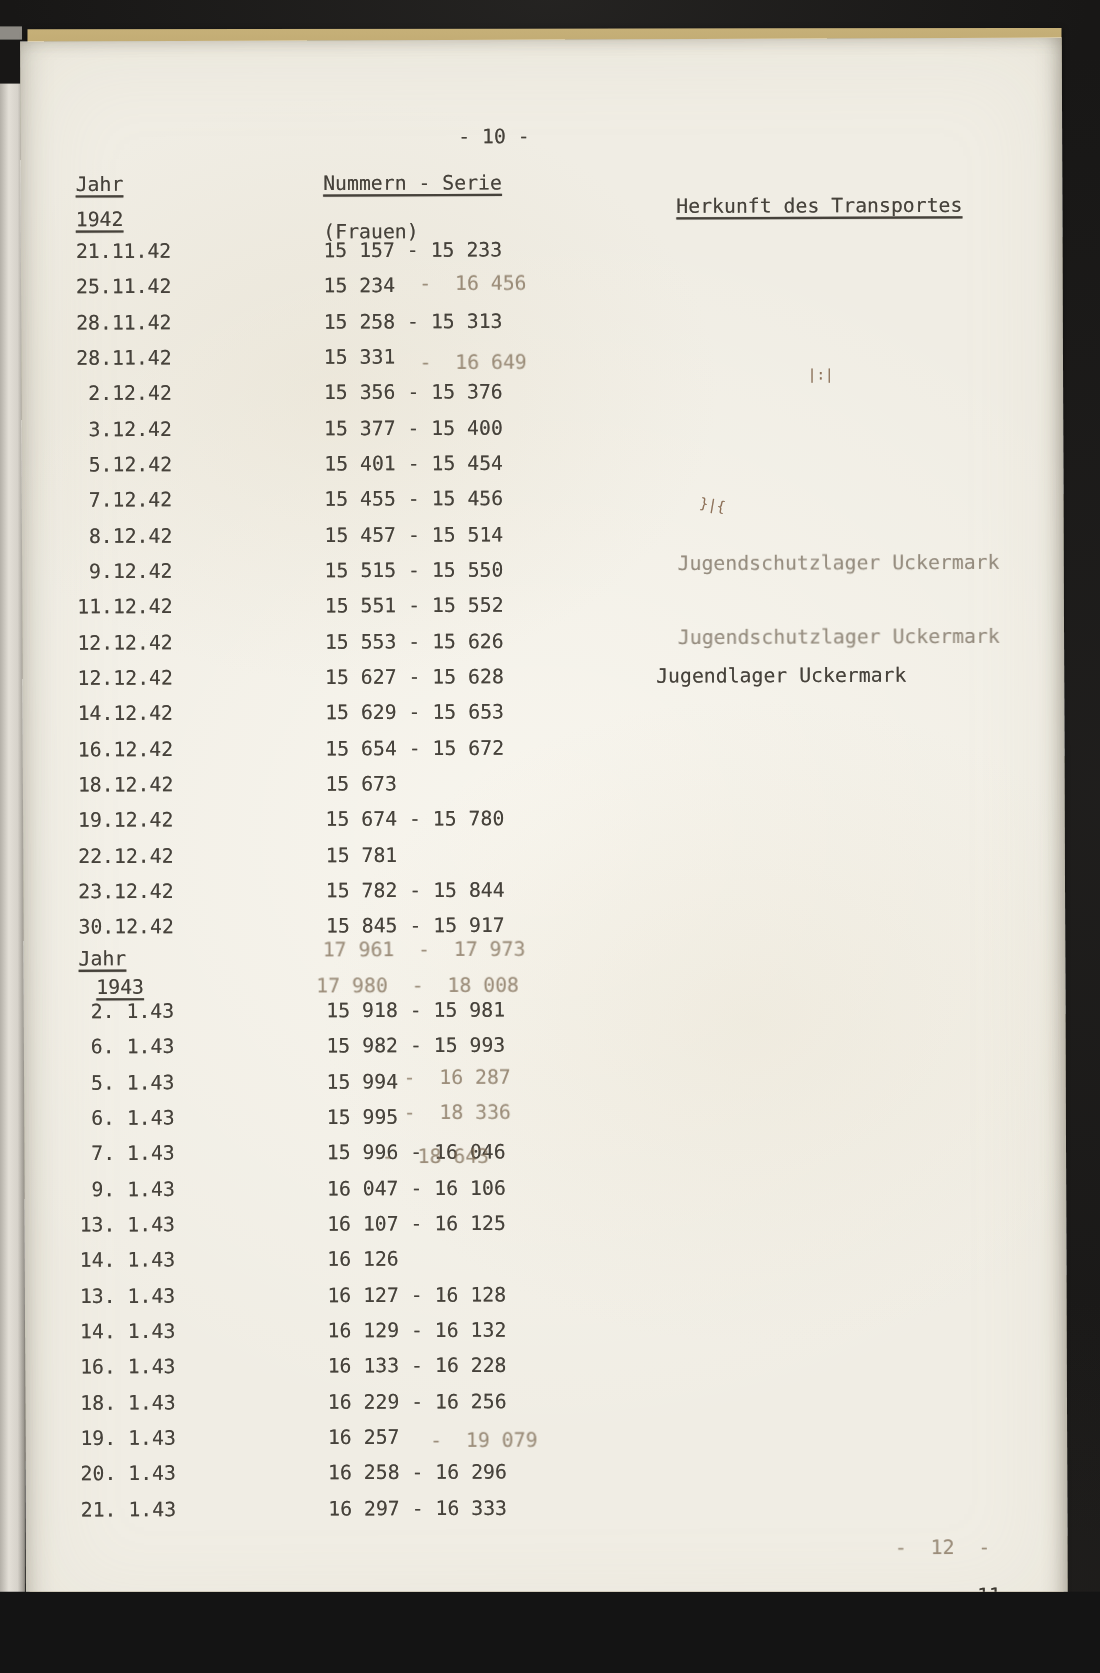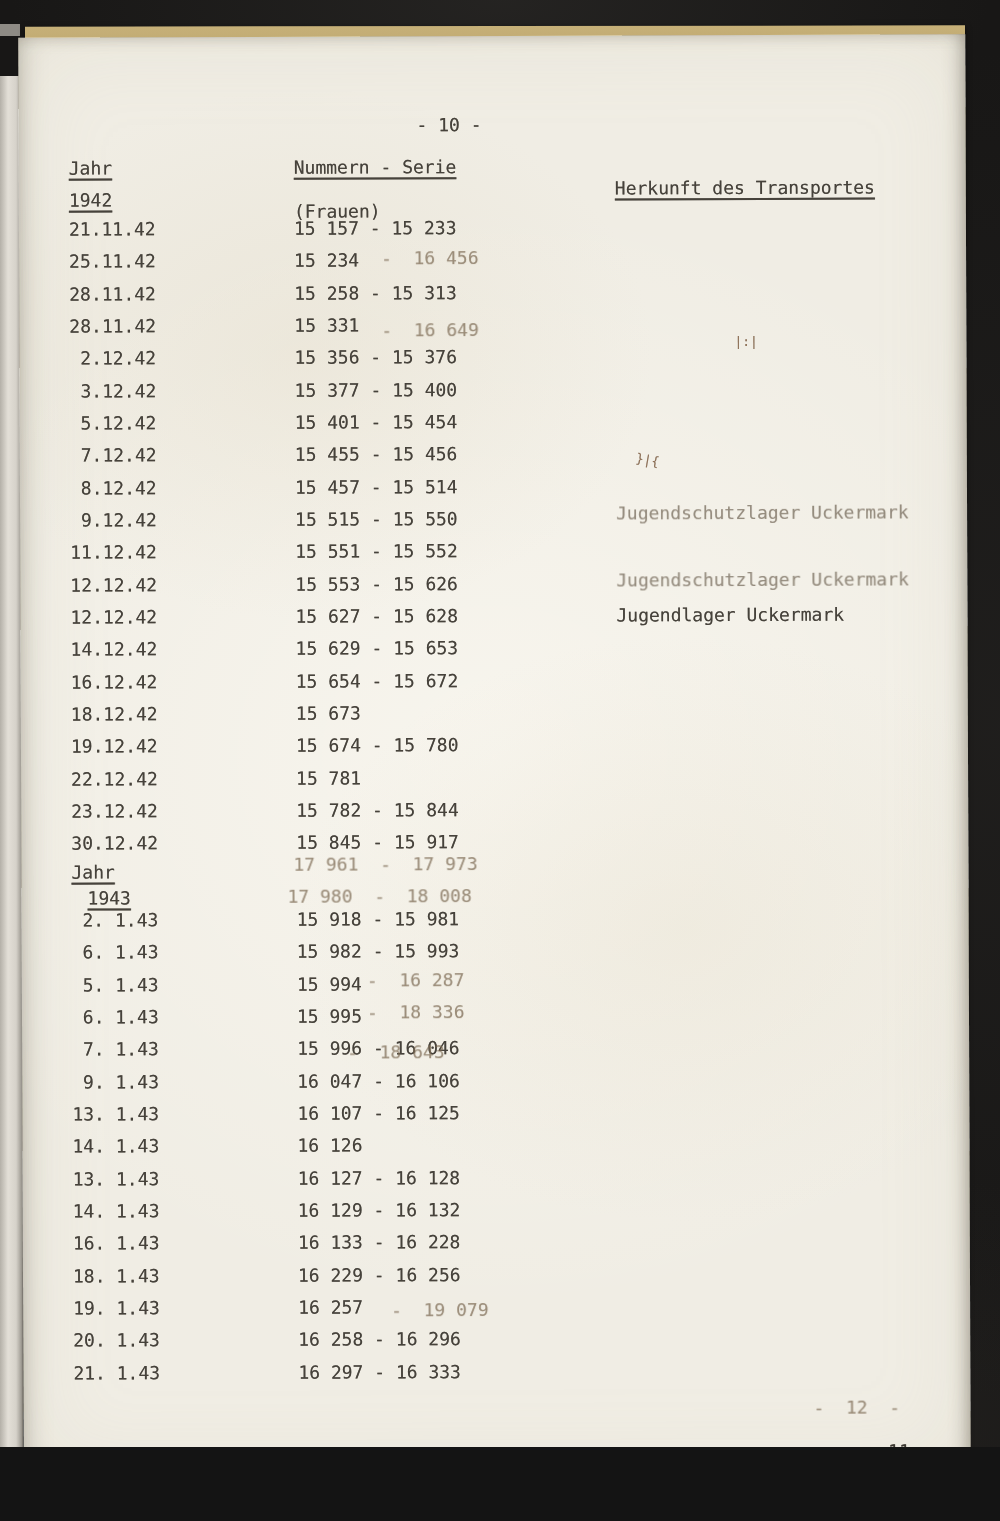--- a/index.html
+++ b/index.html
@@ -57,21 +57,21 @@
   .abs{position:absolute;}
   .ul{
     text-decoration:underline;
     text-underline-offset:4px;
     text-decoration-thickness:1.5px;
   }
   .rows{position:absolute;left:0;width:100%;}
   .row{position:relative;height:32.33px;}
   .c-date{position:absolute;left:50px;}
   .c-numbers{position:absolute;left:275px;}
-  .c-origin{position:absolute;left:596px;}
+  .c-origin{position:absolute;left:576px;}
   
   .ghost{position:absolute;white-space:pre;pointer-events:none;}
   .ghost-num{color:rgba(168,138,102,.42);filter:blur(.4px);}
   .ghost-word{color:rgba(150,132,110,.40);filter:blur(.5px);}
   .stain{position:absolute;color:rgba(140,90,50,.55);font-size:13px;pointer-events:none;}
   .pagenum-bottom{color:#3c3831;}
 </style>
 </head>
 <body>
 

